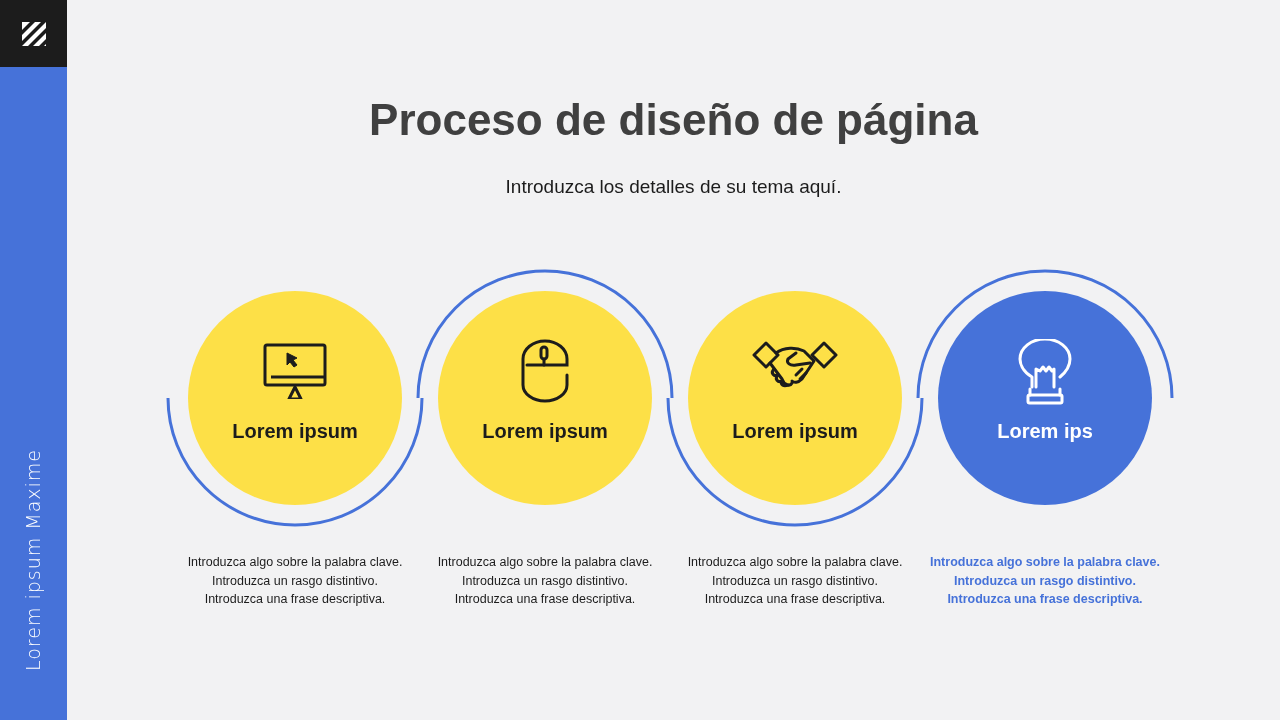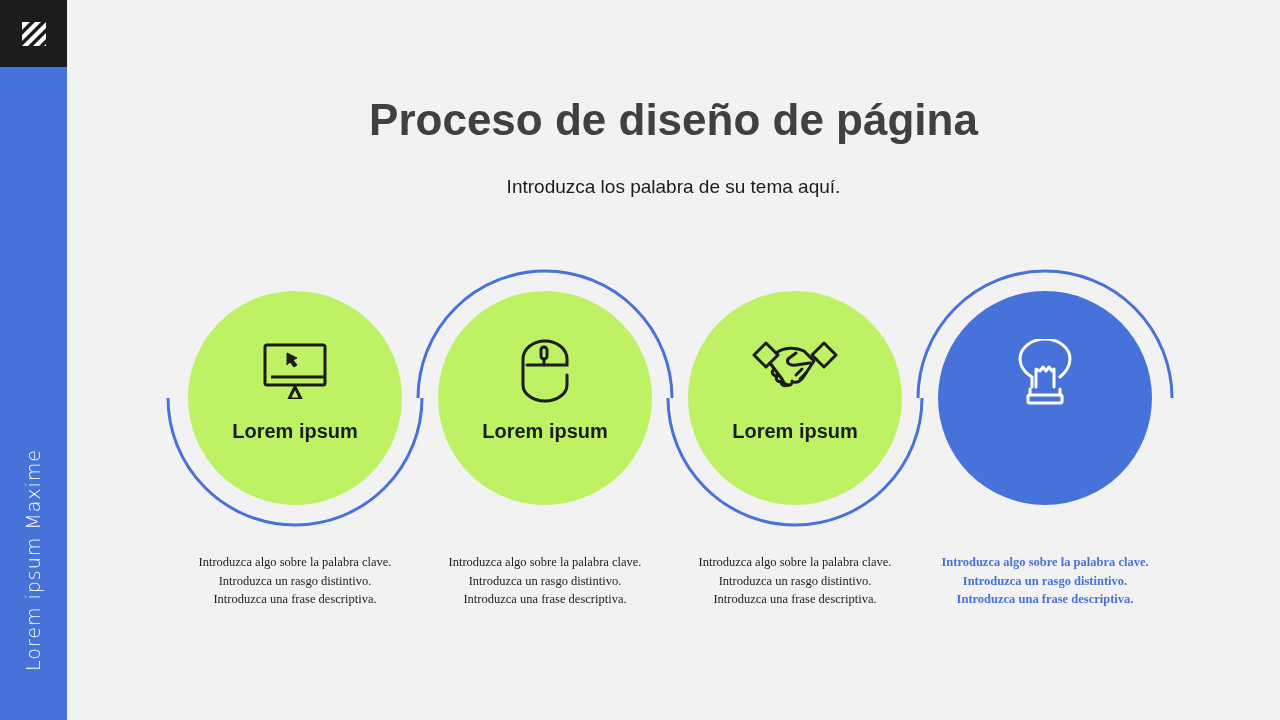--- a/index.html
+++ b/index.html
@@ -3,26 +3,26 @@
 <meta charset="utf-8">
 <style>
   html, body { margin:0; padding:0; }
   body { width:1280px; height:720px; position:relative; overflow:hidden; background:#f2f2f3; font-family:"Liberation Sans", sans-serif; }
   .logo-box { position:absolute; left:0; top:0; width:67px; height:67px; background:#1c1c1c; display:flex; align-items:center; justify-content:center; }
   .sidebar { position:absolute; left:0; top:67px; width:67px; height:653px; background:#4672d9; }
   .side-text { position:absolute; left:33px; top:560px; transform:translate(-50%,-50%) rotate(-90deg); color:#ffffff; font-size:19px; letter-spacing:1px; white-space:nowrap; font-family:"DejaVu Sans", sans-serif; font-weight:300; }
   .title { position:absolute; left:67px; right:0; top:95px; text-align:center; font-size:44px; font-weight:bold; color:#404040; }
   .subtitle { position:absolute; left:67px; right:0; top:176px; text-align:center; font-size:19px; color:#1c1c1c; }
   .arcs { position:absolute; left:0; top:0; }
-  .step { position:absolute; width:214px; height:214px; border-radius:50%; background:#bef264; top:291px; }
+  .step { position:absolute; width:214px; height:214px; border-radius:50%; background:#fde047; top:291px; }
   .step.active { background:#4672d9; }
   .step .icon { position:absolute; left:50%; top:48px; transform:translateX(-50%); }
   .step .label { position:absolute; left:0; right:0; top:129px; text-align:center; font-size:20px; font-weight:bold; color:#1c1c1c; }
   .step.active .label { color:#ffffff; }
-  .desc { position:absolute; top:553px; width:240px; text-align:center; font-size:12.5px; line-height:18.5px; color:#1c1c1c;font-family:Liberation Serif, serif; }
+  .desc { position:absolute; top:553px; width:240px; text-align:center; font-size:12.5px; line-height:18.5px; color:#1c1c1c; }
   .desc.active { color:#4672d9; font-weight:bold; }
   .desc div { white-space:nowrap; }
 </style>
 </head>
 <body>
 
 <div class="logo-box">
   <svg width="24" height="24" viewBox="0 0 24 24">
     <defs>
         <clipPath id="lc">
@@ -35,21 +35,21 @@
       <polygon points="24,0 24,6 6,24 0,24"></polygon>
       <polygon points="24,11 24,17 17,24 11,24"></polygon>
       <polygon points="24,22 24,24 22,24"></polygon>
     </g>
   </svg>
 </div>
 <div class="sidebar"></div>
 <div class="side-text">Lorem ipsum Maxime</div>
 
 <h1 class="title" style="margin:0;">Proceso de diseño de página</h1>
-<div class="subtitle">Introduzca los palabra de su tema aquí.</div>
+<div class="subtitle">Introduzca los detalles de su tema aquí.</div>
 
 <svg class="arcs" width="1280" height="720">
   <g fill="none" stroke="#4672d9" stroke-width="3">
     <path d="M168 398 A127 127 0 0 0 422 398"></path>
     <path d="M418 398 A127 127 0 0 1 672 398"></path>
     <path d="M668 398 A127 127 0 0 0 922 398"></path>
     <path d="M918 398 A127 127 0 0 1 1172 398"></path>
   </g>
 </svg>
 
@@ -89,20 +89,21 @@
 </div>
 
 <div class="step active" style="left:938px;">
   <svg class="icon" width="54" height="70" viewBox="0 0 54 70" fill="none" stroke="#ffffff" stroke-width="3" stroke-linecap="round" stroke-linejoin="round">
     <path d="M14 48 L14 38 C4 32 2 24 2 20 A25 20 0 0 1 52 20 C52 27 48 33 42 38"></path>
     <path d="M18 48 L18 30 L22 32 L25 28 L28 32 L31 28 L34 32 L36 30 L36 48"></path>
     <rect x="10" y="56" width="34" height="8" rx="1.5"></rect>
     <line x1="12" y1="50" x2="12" y2="56"></line>
     <line x1="42" y1="50" x2="42" y2="56"></line>
   </svg>
+  <div class="label">Lorem ips</div>
 </div>
 
 <div class="desc" style="left:175px;">
   <div>Introduzca algo sobre la palabra clave.</div>
   <div>Introduzca un rasgo distintivo.</div>
   <div>Introduzca una frase descriptiva.</div>
 </div>
 <div class="desc" style="left:425px;">
   <div>Introduzca algo sobre la palabra clave.</div>
   <div>Introduzca un rasgo distintivo.</div>

